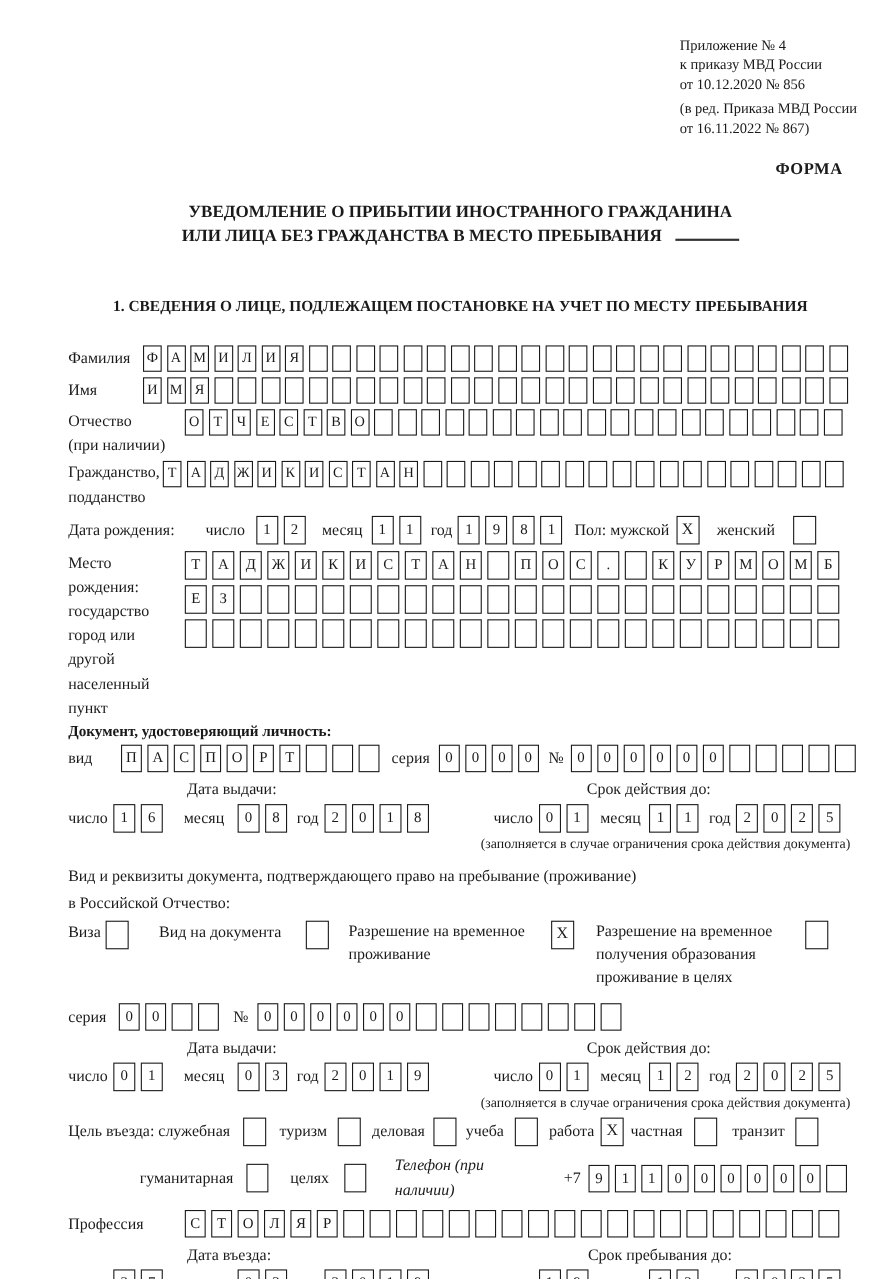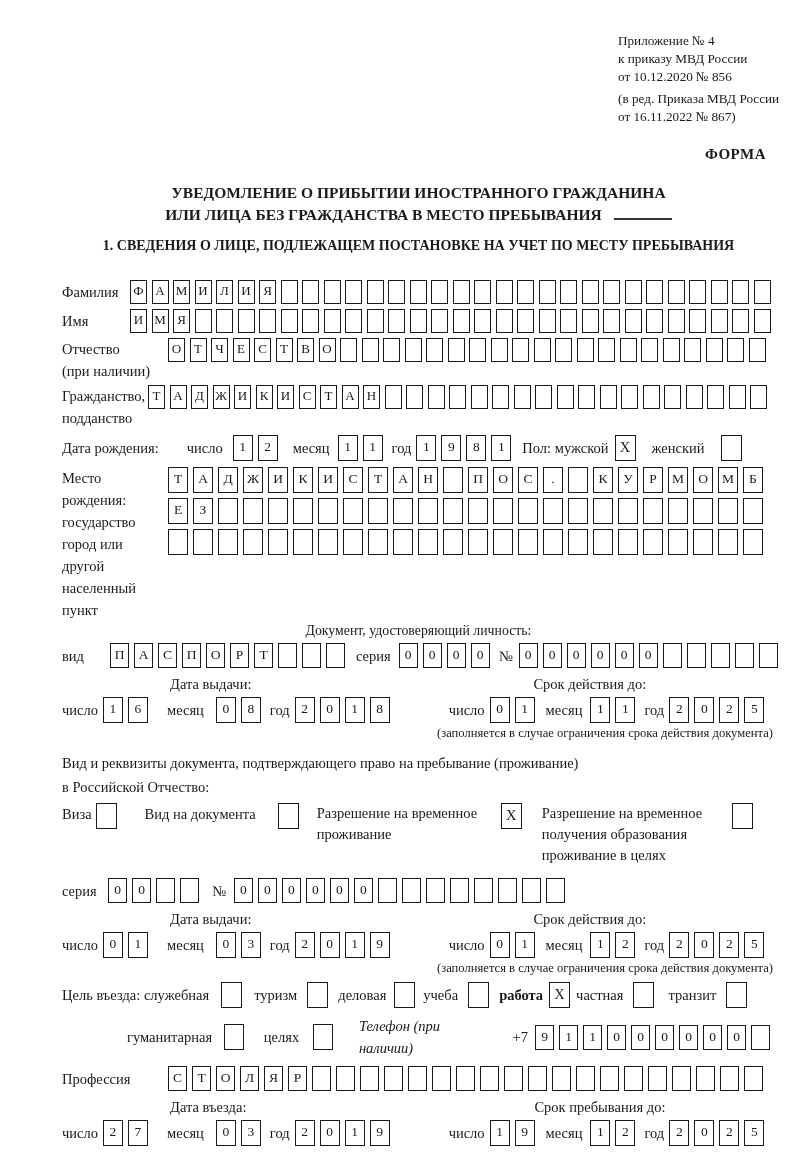--- a/index.html
+++ b/index.html
@@ -8,38 +8,38 @@
     background:#ffffff; color:#1a1a1a;
     font-family:"Liberation Serif","DejaVu Serif",serif;
     font-size:14.5px; box-sizing:border-box;
     padding:0 25px 0 62px; overflow:hidden;
   }
   .appendix { position:absolute; left:618px; top:32px; font-size:13.2px; line-height:18px; }
   .appendix .gap { height:4px; }
   .forma { position:absolute; top:146px; right:34px; font-weight:bold; font-size:15px; letter-spacing:.5px; }
   .title { margin-top:182px; text-align:center; font-weight:bold; font-size:15.5px; line-height:22px; }
   .title .uline { display:inline-block; width:58px; border-bottom:2.5px solid #333; margin-left:12px; }
-  .section-h { margin-top:12px; text-align:center; font-weight:bold; font-size:14px; }
+  .section-h { margin-top:46px; text-align:center; font-weight:bold; font-size:14px; }
   .row { display:flex; align-items:center; margin-top:5px; }
   .row.top { align-items:flex-start; }
   .lbl { line-height:22px; }
   .cells { white-space:nowrap; display:inline-block; }
   .cell {
     display:inline-block; box-sizing:border-box; width:17px; height:24px;
     border:1.8px solid #1a1a1a; margin-right:4.5px; text-align:center;
     font-size:13px; line-height:20px; vertical-align:middle;
   }
   .w24 .cell { width:19px; height:25px; margin-right:5px; font-size:13.5px; line-height:21px; }
   .w25 .cell { width:20px; height:26px; margin-right:5px; font-size:13.5px; line-height:22px; }
   .cb {
     display:inline-block; box-sizing:border-box; width:21px; height:26px;
     border:1.8px solid #1a1a1a; text-align:center; line-height:22px;
     font-size:14.5px; vertical-align:middle;
   }
-  .center-h { text-align:center; font-weight:normal; font-size:13.8px; margin-top:8px; }
+  .center-h { text-align:left; font-weight:bold; font-size:13.8px; margin-top:8px; }
   .dualhdr { display:flex; margin-top:8px; }
   .note-r { text-align:right; font-size:12.6px; margin-top:3px; padding-right:2px; }
   .para { margin-top:10px; line-height:24px; }
   .stack > div { margin-bottom:5px; }
   .ctr { line-height:21px; }
 </style>
 </head>
 <body>
 
 <div class="page">
@@ -198,21 +198,21 @@
 
   <div class="row" style="margin-top:6px;">
     <span class="lbl">Цель въезда: служебная</span>
     <span class="cb" style="margin-left:12px;"></span>
     <span class="lbl" style="margin-left:12px;">туризм</span>
     <span class="cb" style="margin-left:10px;"></span>
     <span class="lbl" style="margin-left:10px;">деловая</span>
     <span class="cb" style="margin-left:8px;"></span>
     <span class="lbl" style="margin-left:8px;">учеба</span>
     <span class="cb" style="margin-left:10px;"></span>
-    <span class="lbl" style="margin-left:10px;font-weight:bold;">работа</span>
+    <span class="lbl" style="margin-left:10px;">работа</span>
     <span class="cb" style="margin-left:6px;">X</span>
     <span class="lbl" style="margin-left:6px;">частная</span>
     <span class="cb" style="margin-left:10px;"></span>
     <span class="lbl" style="margin-left:14px;">транзит</span>
     <span class="cb" style="margin-left:10px;"></span>
   </div>
 
   <div class="row" style="margin-top:7px;">
     <span class="lbl" style="margin-left:65px;">гуманитарная</span>
     <span class="cb" style="margin-left:12px;"></span>

